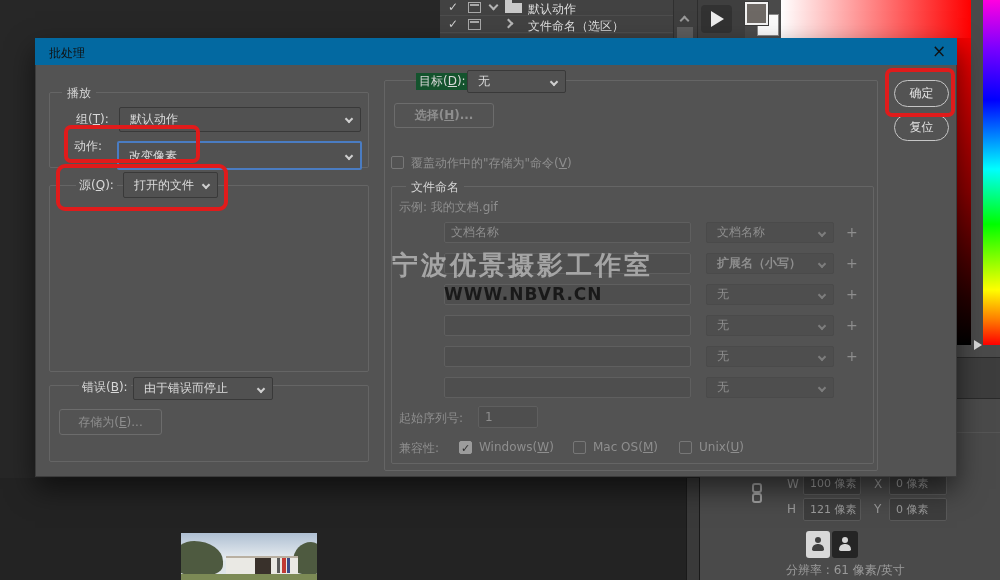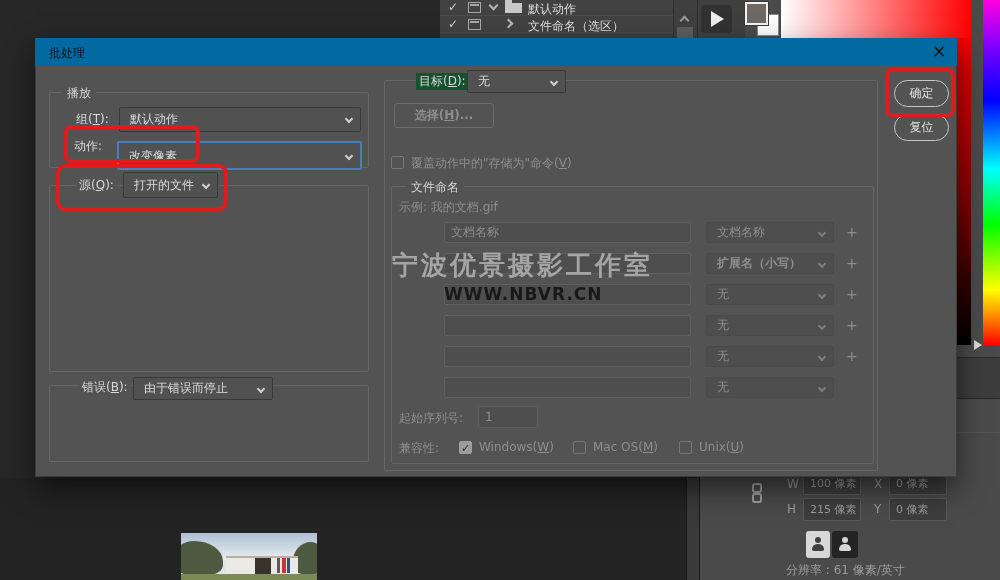--- a/index.html
+++ b/index.html
@@ -193,21 +193,21 @@
 
 <div class="abs" id="chain-icon">
     <i class="a"></i>
     <i class="b"></i>
   </div>
 <span class="tf-label" style="left:787px;top:477px;">W</span>
 <div class="tf-input" style="left:803px;top:472px;">100 像素</div>
 <span class="tf-label" style="left:874px;top:477px;">X</span>
 <div class="tf-input" style="left:889px;top:472px;">0 像素</div>
 <span class="tf-label" style="left:787px;top:502px;">H</span>
-<div class="tf-input" style="left:803px;top:498px;">215 像素</div>
+<div class="tf-input" style="left:803px;top:498px;">121 像素</div>
 <span class="tf-label" style="left:874px;top:502px;">Y</span>
 <div class="tf-input" style="left:889px;top:498px;">0 像素</div>
 <div class="orient-btn" id="orient-portrait">
     <span class="person"></span>
   </div>
 <div class="orient-btn" id="orient-landscape">
     <span class="person"></span>
   </div>
 <span class="abs" id="res-line">分辨率 : 61 像素/英寸</span>
 
@@ -234,20 +234,21 @@
     <span class="lbl" style="left:40px;top:112px;background:#535353;padding:0 3px;"><span>源(</span><span class="mn">Q</span><span>):</span></span>
     <div class="dd" style="left:87px;top:107px;width:95px;height:26px;line-height:24px;">
       <span>打开的文件</span><span class="dd-chev" style="top:9px;"></span>
     </div>
 
     <div class="group" style="left:13px;top:320px;width:320px;height:77px;"></div>
     <span class="lbl" style="left:43px;top:314px;background:#535353;padding:0 3px;"><span>错误(</span><span class="mn">B</span><span>):</span></span>
     <div class="dd" style="left:97px;top:312px;width:140px;height:23px;line-height:21px;">
       <span>由于错误而停止</span><span class="dd-chev" style="top:8px;"></span>
     </div>
+    <div class="btn-rect" style="left:23px;top:344px;width:103px;height:26px;line-height:24px;"><span>存储为(</span><span class="mn">E</span><span>)...</span></div>
 
     <div class="group" style="left:348px;top:15px;width:494px;height:391px;"></div>
     <span class="lbl" style="left:380px;top:8px;background:#14532d;padding:0 3px;"><span>目标(</span><span class="mn">D</span><span>):</span></span>
     <div class="dd" style="left:431px;top:5px;width:99px;height:23px;line-height:21px;">
       <span>无</span><span class="dd-chev" style="top:8px;"></span>
     </div>
     <div class="btn-rect" style="left:358px;top:38px;width:100px;height:25px;line-height:23px;font-weight:bold;"><span>选择(</span><span class="mn">H</span><span>)...</span></div>
     <span class="cbx" style="left:355px;top:91px;"></span>
     <span class="lbl disabled" style="left:375px;top:90px;"><span>覆盖动作中的"存储为"命令(</span><span class="mn">V</span><span>)</span></span>
 

